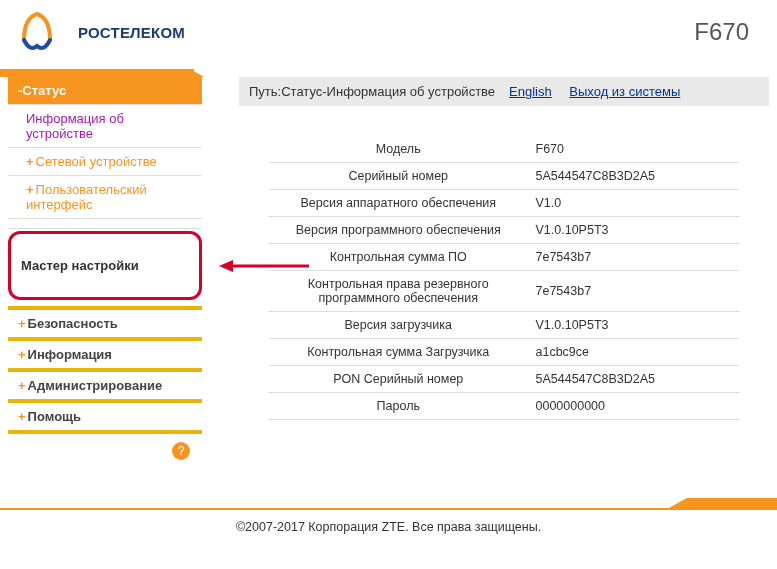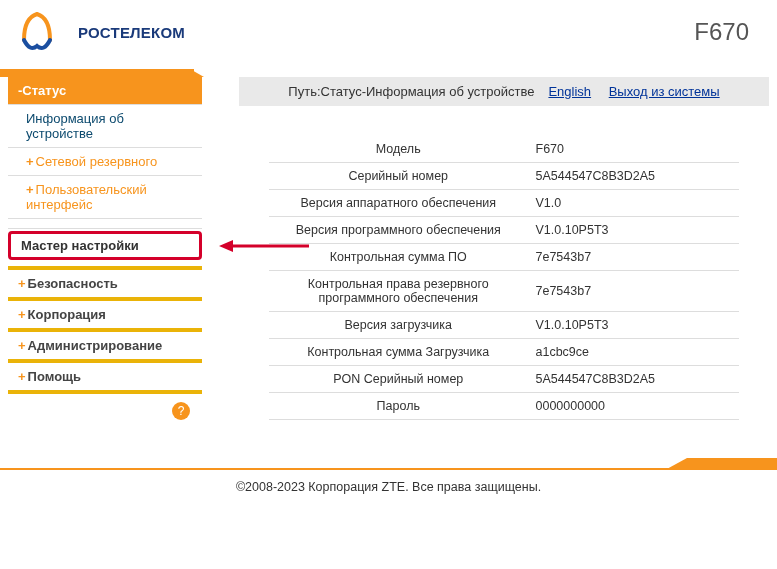--- a/index.html
+++ b/index.html
@@ -55,49 +55,49 @@
     background: #f7941d;
     color: #fff;
     font-weight: bold;
   }
   .nav-sub {
     padding: 6px 10px 6px 18px;
     border-bottom: 1px solid #ddd;
     color: #f7941d;
     cursor: pointer;
   }
-  .nav-sub.subactive { color:#0c4a6e; }
+  .nav-sub.subactive { color:#a21caf; }
   .plus { color:#f7941d; font-weight:bold; margin-right:2px;}
   .nav-top { color:#444; font-weight:bold; padding:6px 10px; border-bottom:4px solid #eab308; cursor:pointer;}
   .nav-top .plus{ font-weight:bold;}
   .help-circle {
     text-align:right; padding:8px 12px;
   }
   .help-circle span{
     display:inline-block; width:18px;height:18px;border-radius:50%;
     background:#f7941d;color:#fff;font-size:12px;text-align:center;line-height:18px;
   }
 
   .highlight-box {
     position: relative;
     border: 3px solid #d4002a;
-    border-radius: 4px;
-    padding: 4px 10px;
+    border-radius: 12px;
+    padding: 24px 10px;
     margin: 2px 0;
     font-weight: bold;
     color: #333;
     box-shadow: 0 0 0 1px #fff inset;
   }
 
   .content { flex: 1; padding-left: 12px; }
   .breadcrumb-bar {
     background: #e9e9e9;
     padding: 7px 10px;
     display:flex;
-    justify-content: center;
+    justify-content: flex-start;
     align-items:center;
     margin-bottom: 30px;
     font-size:13px;
   }
   .breadcrumb-links a { color:#003399; text-decoration:underline; margin-left:14px; cursor:pointer;margin-top:28px;}
 
   .info-table {
     width: 470px;
     margin: 0 auto;
     border-collapse: collapse;
@@ -164,35 +164,35 @@
   </div>
   <div class="model-title">F670</div>
 </div>
 
 <div class="top-bar"></div>
 
 <div class="container">
   <div class="sidebar sidebar-wrap">
     <div class="nav-item active">-Статус</div>
     <div class="nav-sub subactive">Информация об устройстве</div>
-    <div class="nav-sub"><span class="plus">+</span><span>Сетевой резервного</span></div>
+    <div class="nav-sub"><span class="plus">+</span><span>Сетевой устройстве</span></div>
     <div class="nav-sub"><span class="plus">+</span><span>Пользовательский интерфейс</span></div>
     <div class="nav-sub" style="position:relative;height:10px;overflow:hidden;padding-top:0;padding-bottom:0;"></div>
 
     <div class="highlight-box">
       <span>Мастер настройки</span>
       <svg class="annotation-arrow" viewBox="0 0 90 14">
         <line x1="90" y1="7" x2="10" y2="7" stroke="#d4002a" stroke-width="3"></line>
         <polygon points="0,7 14,1 14,13" fill="#d4002a"></polygon>
       </svg>
     </div>
 
     <div class="nav-top" style="height:8px;overflow:hidden;padding-top:0;padding-bottom:0;"></div>
     <div class="nav-top"><span class="plus">+</span><span>Безопасность</span></div>
-    <div class="nav-top"><span class="plus">+</span><span>Корпорация</span></div>
+    <div class="nav-top"><span class="plus">+</span><span>Информация</span></div>
     <div class="nav-top"><span class="plus">+</span><span>Администрирование</span></div>
     <div class="nav-top"><span class="plus">+</span><span>Помощь</span></div>
     <div class="help-circle"><span>?</span></div>
   </div>
 
   <div class="content">
     <div class="breadcrumb-bar">
       <span class="crumb-text">Путь:Статус-Информация об устройстве</span>
       <span class="breadcrumb-links">
         <a>English</a>
@@ -244,13 +244,13 @@
           </tr>
         </tbody>
     </table>
   </div>
 </div>
 
 <div class="footer-bar">
   <div class="line"></div>
   <div class="slash"></div>
 </div>
-<div class="copyright">©2008-2023 Корпорация ZTE. Все права защищены.</div>
+<div class="copyright">©2007-2017 Корпорация ZTE. Все права защищены.</div>
 
 </body></html>

